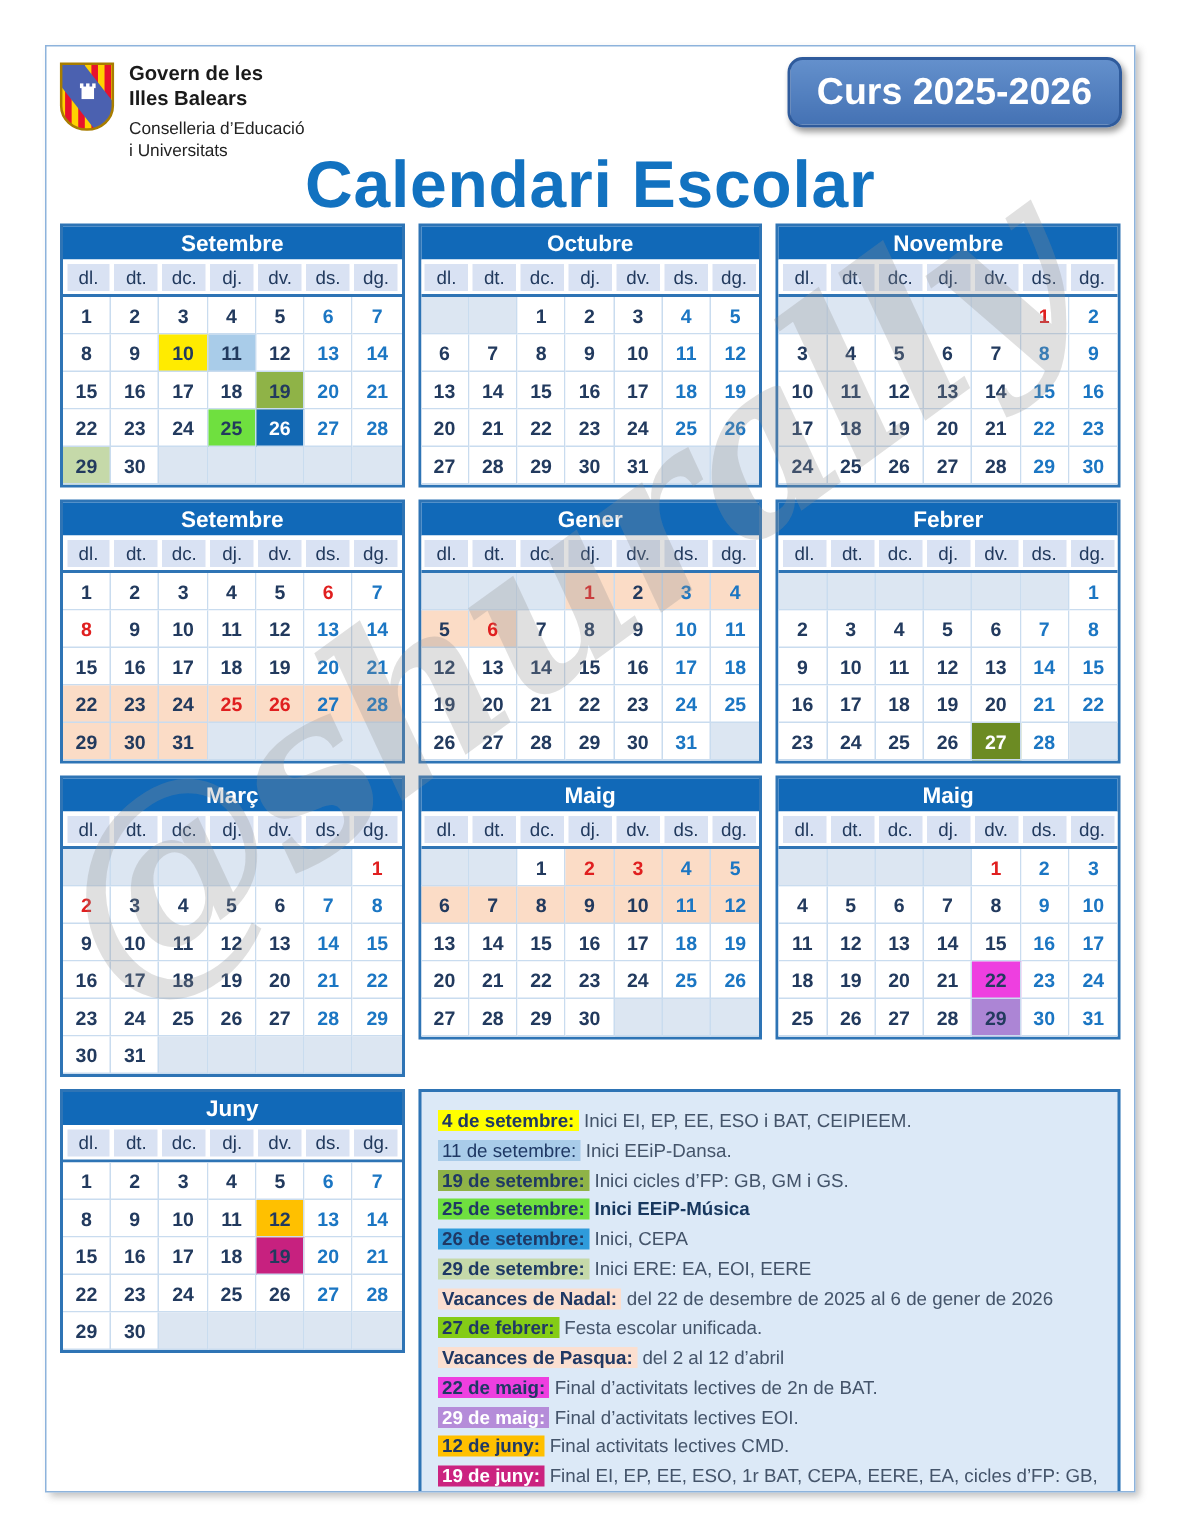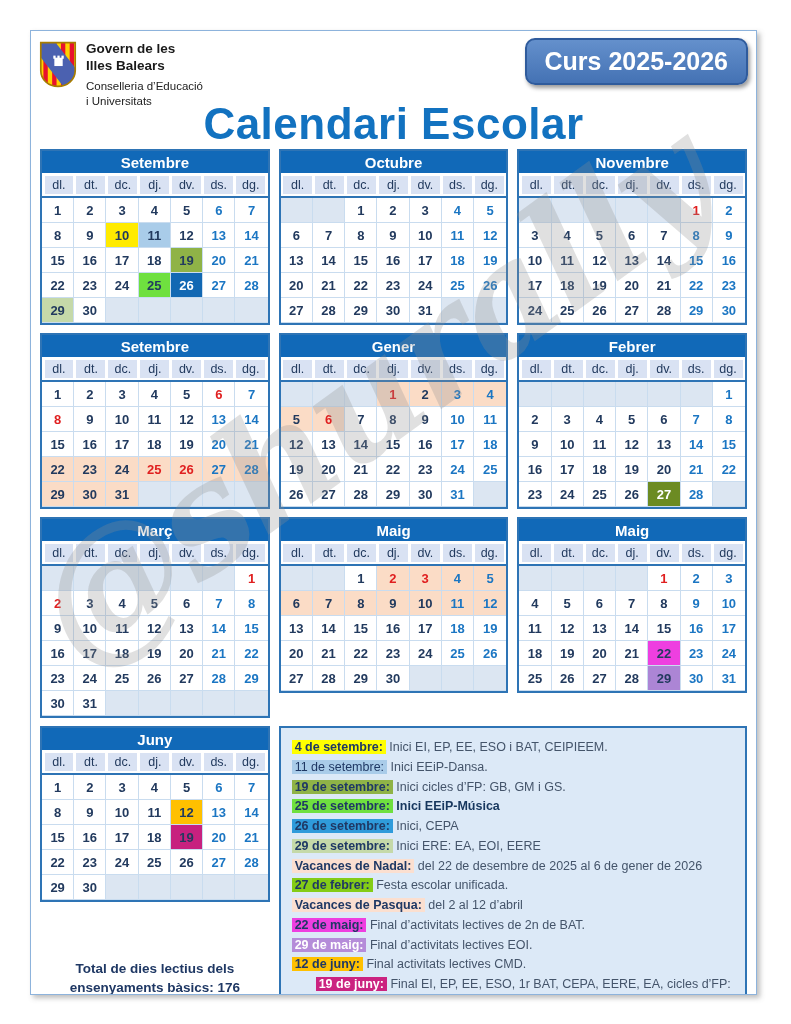--- a/index.html
+++ b/index.html
@@ -600,22 +600,18 @@
           <div class="legend-item"><span class="legend-label" style="background: rgb(143, 179, 71);">19 de setembre:</span><span class="legend-desc"> Inici cicles d’FP: GB, GM i GS.</span></div>
           <div class="legend-item"><span class="legend-label" style="background: rgb(111, 224, 63);">25 de setembre:</span><span class="legend-desc bold"> Inici EEiP-Música</span></div>
           <div class="legend-item"><span class="legend-label" style="background: rgb(47, 155, 219);">26 de setembre:</span><span class="legend-desc"> Inici, CEPA</span></div>
           <div class="legend-item"><span class="legend-label" style="background: rgb(197, 217, 169);">29 de setembre:</span><span class="legend-desc"> Inici ERE: EA, EOI, EERE</span></div>
           <div class="legend-item"><span class="legend-label" style="background: rgb(251, 223, 208);">Vacances de Nadal:</span><span class="legend-desc"> del 22 de desembre de 2025 al 6 de gener de 2026</span></div>
           <div class="legend-item"><span class="legend-label" style="background: #84cc16;">27 de febrer:</span><span class="legend-desc"> Festa escolar unificada.</span></div>
           <div class="legend-item"><span class="legend-label" style="background: rgb(251, 223, 208);">Vacances de Pasqua:</span><span class="legend-desc"> del 2 al 12 d’abril</span></div>
           <div class="legend-item"><span class="legend-label" style="background: rgb(238, 63, 224);">22 de maig:</span><span class="legend-desc"> Final d’activitats lectives de 2n de BAT.</span></div>
           <div class="legend-item"><span class="legend-label white" style="background: rgb(181, 140, 217);">29 de maig:</span><span class="legend-desc"> Final d’activitats lectives EOI.</span></div>
           <div class="legend-item"><span class="legend-label" style="background: rgb(255, 192, 0);">12 de juny:</span><span class="legend-desc"> Final activitats lectives CMD.</span></div>
-          <div class="legend-item"><span class="legend-label white" style="background: rgb(203, 35, 128); margin-left: 24px;">19 de juny:</span><span class="legend-desc"> Final EI, EP,  EE, ESO, 1r BAT, CEPA, EERE, EA, cicles d’FP: GB, GM i GS.</span></div>
-        </div>
-      <div class="footer-note">
-        <div>Total de dies lectius dels</div>
-        <div>ensenyaments bàsics: 176</div>
-      </div>
+          <div class="legend-item"><span class="legend-label white" style="background: rgb(203, 35, 128);">19 de juny:</span><span class="legend-desc"> Final EI, EP,  EE, ESO, 1r BAT, CEPA, EERE, EA, cicles d’FP: GB, GM i GS.</span></div>
+        </div>
     </div>
 
   </div>
 </div>
 
 </body></html>

